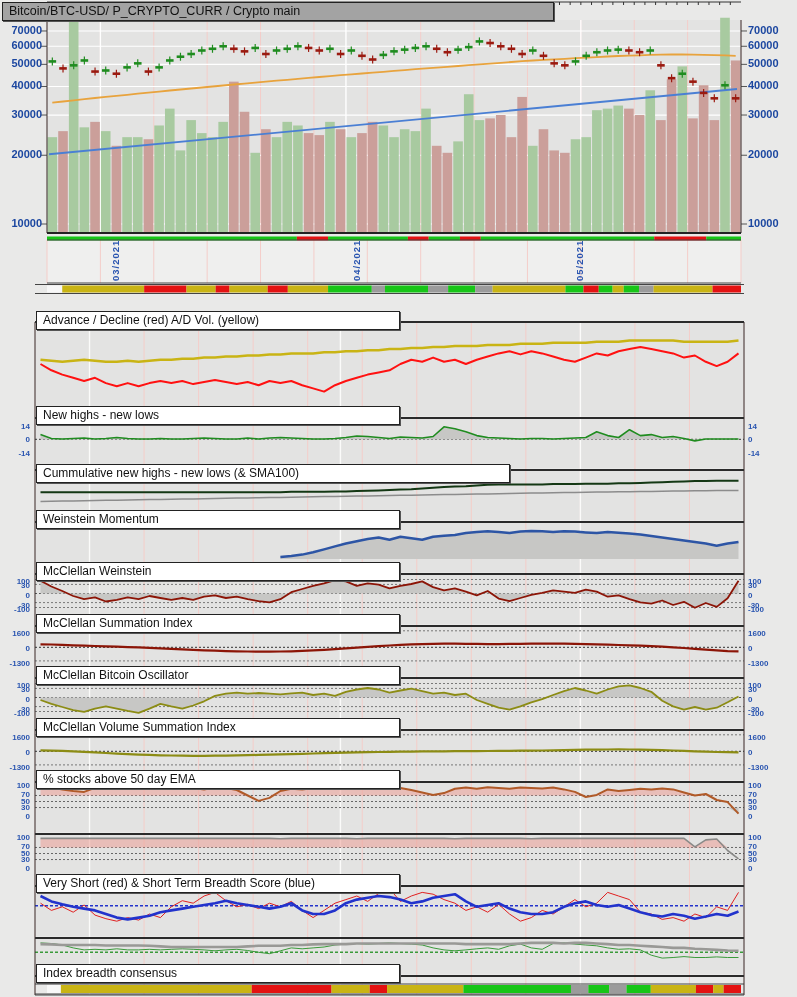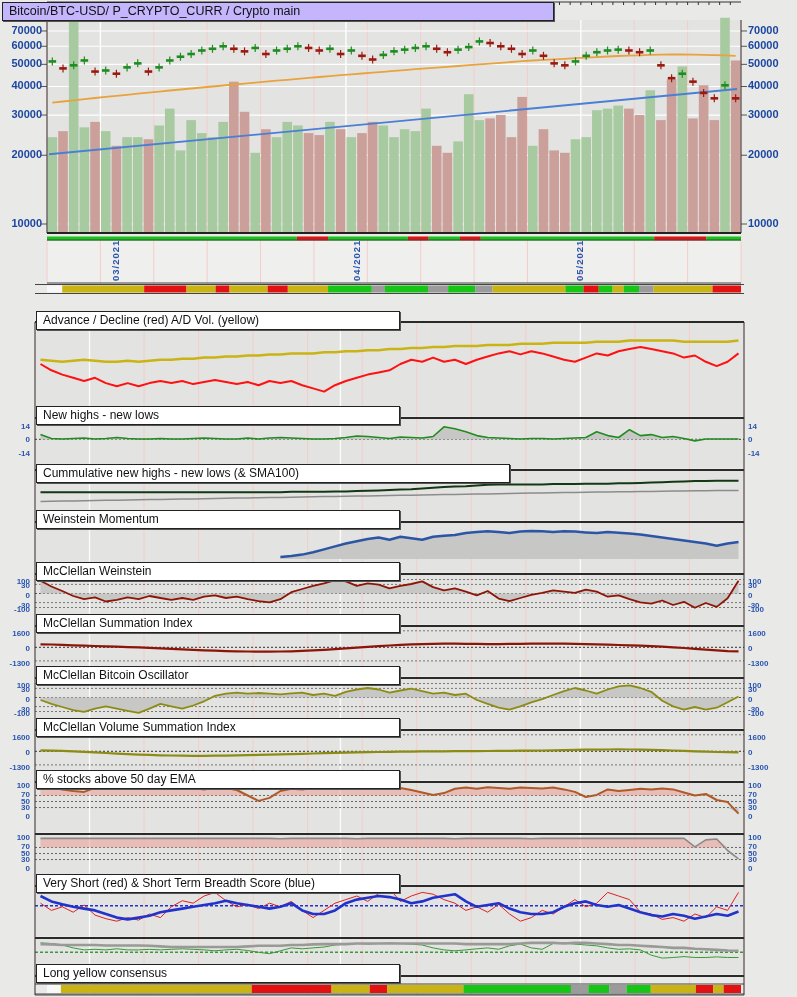--- a/index.html
+++ b/index.html
@@ -2,21 +2,21 @@
 <html><head>
 <meta charset="utf-8">
 <style>
   html,body{margin:0;padding:0;background:#e9e9e8;width:797px;height:997px;overflow:hidden;
     font-family:"Liberation Sans",sans-serif;}
   #screen{position:relative;width:797px;height:997px;}
   #chart-svg{position:absolute;left:0;top:0;z-index:1;}
   .lbox{position:absolute;left:36px;background:#ffffff;border:1px solid #222;
     height:15px;line-height:15px;padding:1px 4px 1px 6px;font-size:12px;color:#111;
     z-index:5;white-space:nowrap;overflow:hidden;box-shadow:1px 1px 0 #555;}
-  .lbox-main{position:absolute;left:2px;top:2px;width:540px;background:#c4b5fd;
+  .lbox-main{position:absolute;left:2px;top:2px;width:540px;background:#a3a3a3;
     border:1px solid #222;height:15px;line-height:15px;padding:1px 4px 1px 6px;
     font-size:12.5px;color:#111;z-index:5;white-space:nowrap;box-shadow:1px 1px 0 #555;}
   .sub-sec{position:absolute;left:0;width:797px;z-index:4;}
   .ytick{position:absolute;font-size:11px;font-weight:bold;color:#1c47a0;z-index:3;}
   .ytick.left{left:0;width:42px;text-align:right;}
   .ytick.right{left:748px;width:48px;text-align:left;}
   .stick{position:absolute;font-size:8px;font-weight:bold;color:#2a55b0;z-index:3;}
   .stick.left{left:2px;width:28px;text-align:right;}
   .stick.right{left:748px;width:30px;text-align:left;}
   .mlabel{position:absolute;top:243px;height:38px;writing-mode:vertical-rl;
@@ -543,21 +543,21 @@
   <section class="sub-sec" style="top:769px;height:52px">
     <div class="lbox" style="top:1px;width:352px">
       <span>% stocks above 50 day EMA</span></div>
   </section>
   <section class="sub-sec" style="top:873px;height:52px">
     <div class="lbox" style="top:1px;width:352px">
       <span>Very Short (red) &amp; Short Term Breadth Score (blue)</span></div>
   </section>
   <section class="sub-sec" style="top:963px;height:34px">
     <div class="lbox" style="top:1px;width:352px">
-      <span>Long yellow consensus</span></div>
+      <span>Index breadth consensus</span></div>
   </section>
 <span class="ytick left" style="top: 23.9796px;">70000</span>
     <span class="ytick right" style="top: 23.9796px;">70000</span>
     <span class="ytick left" style="top: 39.2703px;">60000</span>
     <span class="ytick right" style="top: 39.2703px;">60000</span>
     <span class="ytick left" style="top: 57.3553px;">50000</span>
     <span class="ytick right" style="top: 57.3553px;">50000</span>
     <span class="ytick left" style="top: 79.4895px;">40000</span>
     <span class="ytick right" style="top: 79.4895px;">40000</span>
     <span class="ytick left" style="top: 108.026px;">30000</span>

